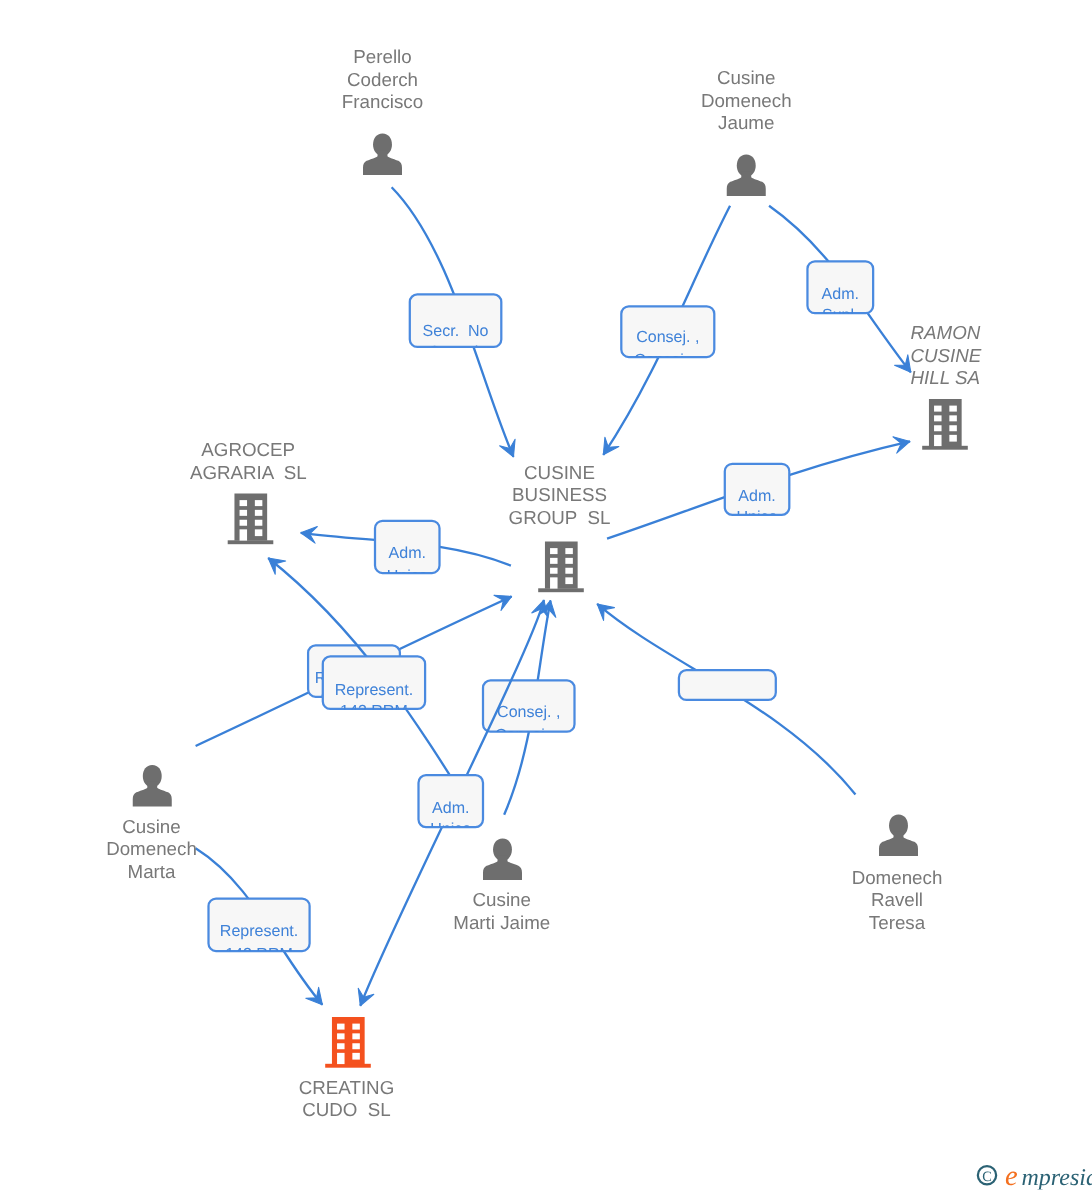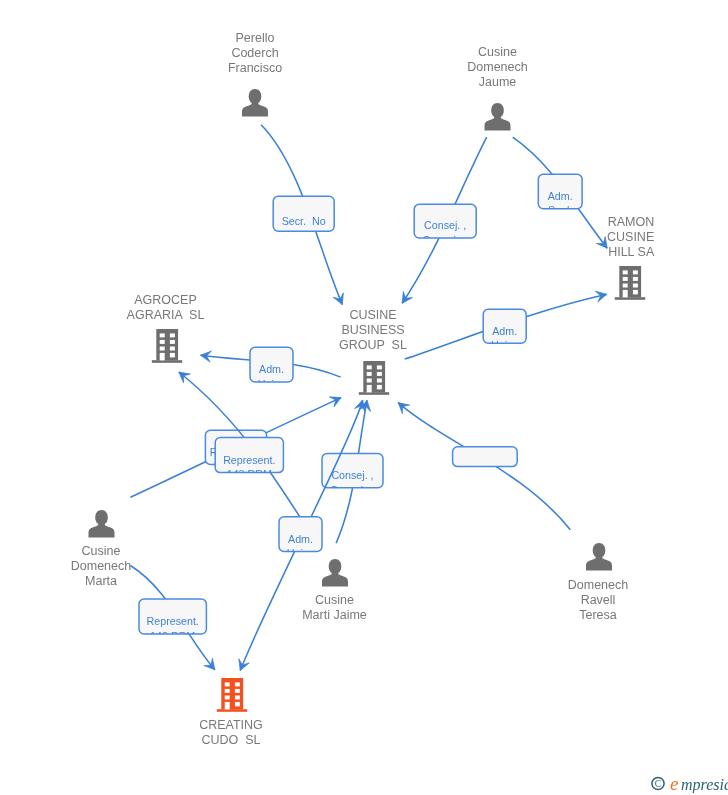--- a/index.html
+++ b/index.html
@@ -191,21 +191,21 @@
         </g>
       </g>
     </svg>
   <div id="labels">
       <div class="node-label" style="top: 30.5px; left: 0px; width: 728px; text-align: center; transform: translateX(-109px);">Perello
 Coderch
 Francisco</div>
       <div class="node-label" style="top: 44.5px; left: 0px; width: 728px; text-align: center; transform: translateX(133.5px);">Cusine
 Domenech
 Jaume</div>
-      <div class="node-label" style="top: 214.5px; left: 607px; width: auto; text-align: right; transform: none;">RAMON
+      <div class="node-label" style="top: 214.5px; left: 607px; width: auto; text-align: left; transform: none; font-style: italic;">RAMON
 CUSINE
 HILL SA</div>
       <div class="node-label" style="top: 292.5px; left: 0px; width: 728px; text-align: center; transform: translateX(-198.5px);">AGROCEP
 AGRARIA  SL</div>
       <div class="node-label" style="top: 307.5px; left: 0px; width: 728px; text-align: center; transform: translateX(9px);">CUSINE
 BUSINESS
 GROUP  SL</div>
       <div class="node-label" style="top: 543.5px; left: 0px; width: 728px; text-align: center; transform: translateX(-263px);">Cusine
 Domenech
 Marta</div>

